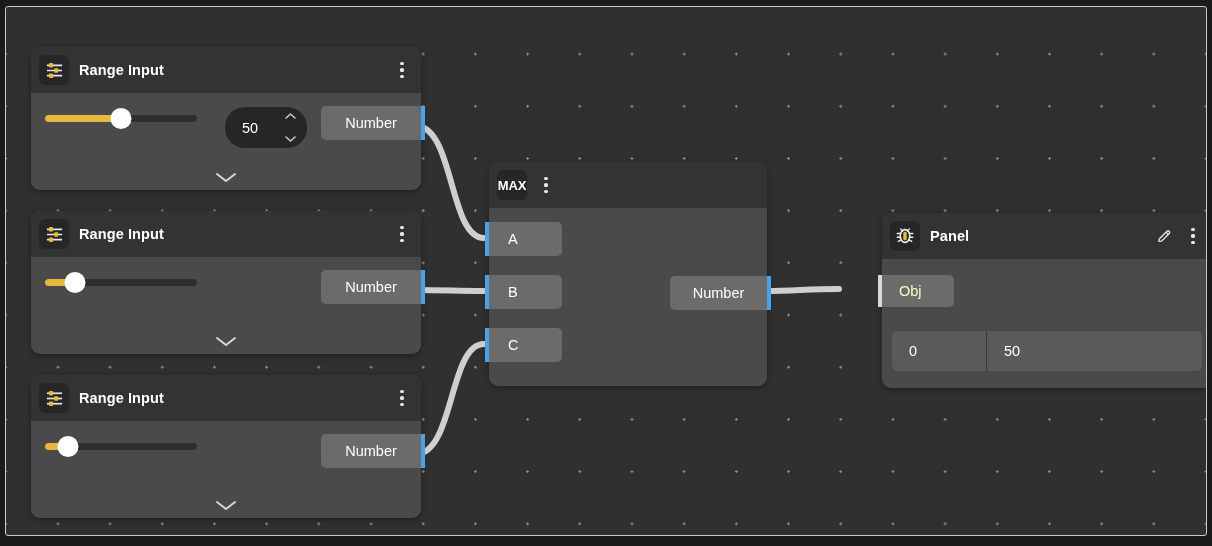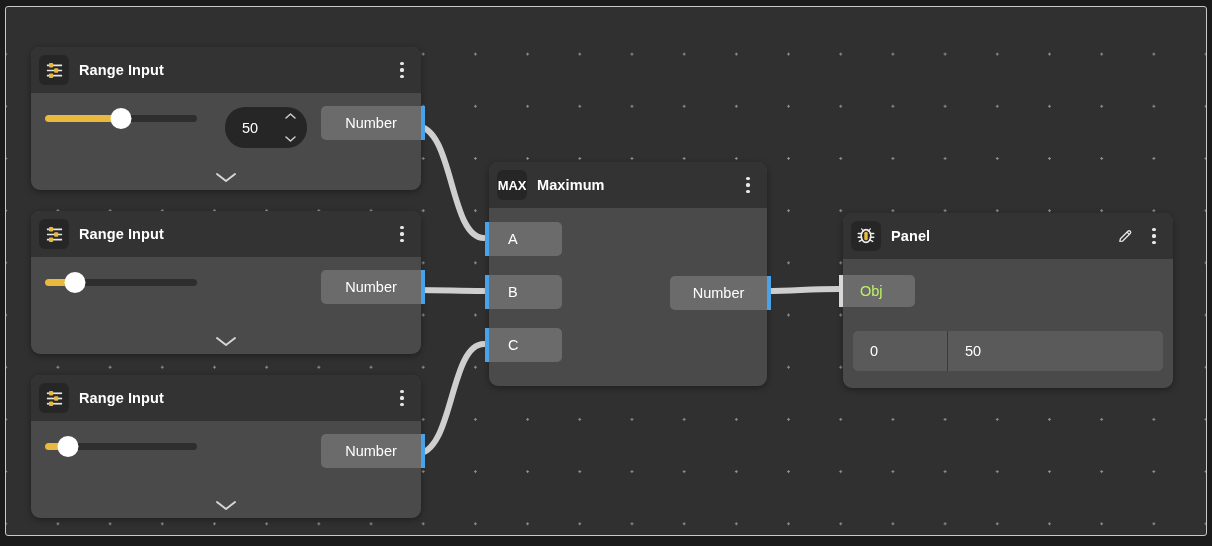--- a/index.html
+++ b/index.html
@@ -255,21 +255,21 @@
   .panel-node { width: 330px; height: 175px; }
   .panel-body { position: relative; height: 129px; }
   .panel-in {
     position: absolute;
     left: 0; top: 16px;
     width: 72px; height: 32px;
     background: #6b6b6b;
     border-radius: 0 5px 5px 0;
     display: flex;
     align-items: center;
-    color: #bef264;
+    color: #fef9c3;
     font-size: 14.5px;
     padding-left: 17px;
     cursor: pointer;
   }
   .panel-in-nub {
     position: absolute;
     left: -4px; top: 0;
     width: 4px; height: 32px;
     background: #d8d8d8;
   }
@@ -440,21 +440,20 @@
         </svg>
       </div>
     </div>
   </div>
 
   <div class="node max-node" style="left:483px; top:155px;">
     <div class="node-header">
       <div class="max-icon-tile">
         <span>MAX</span>
       </div>
-      <div class="node-title">Maximum</div>
       <div class="kebab">
         <i></i>
           <i></i>
           <i></i>
       </div>
     </div>
     <div class="max-body">
       <div class="in-port" style="top:14px;">
         <div class="in-nub"></div>
         <span>A</span>
@@ -467,21 +466,21 @@
         <div class="in-nub"></div>
         <span>C</span>
       </div>
       <div class="max-out">
         <span>Number</span>
         <div class="port-nub-blue"></div>
       </div>
     </div>
   </div>
 
-  <div class="node panel-node" style="left:837px; top:206px;">
+  <div class="node panel-node" style="left:876px; top:206px;">
     <div class="node-header">
       <div class="icon-tile">
         <svg width="20" height="20" viewBox="0 0 22 22">
           <g stroke="#ededed" stroke-width="1.5" stroke-linecap="round" fill="none">
             <line x1="6.2" y1="3.2" x2="8.4" y2="5.6"></line>
             <line x1="15.8" y1="3.2" x2="13.6" y2="5.6"></line>
             <line x1="2.4" y1="8.2" x2="6.3" y2="8.2"></line>
             <line x1="19.6" y1="8.2" x2="15.7" y2="8.2"></line>
             <line x1="2.4" y1="12.4" x2="6.3" y2="12.4"></line>
             <line x1="19.6" y1="12.4" x2="15.7" y2="12.4"></line>

